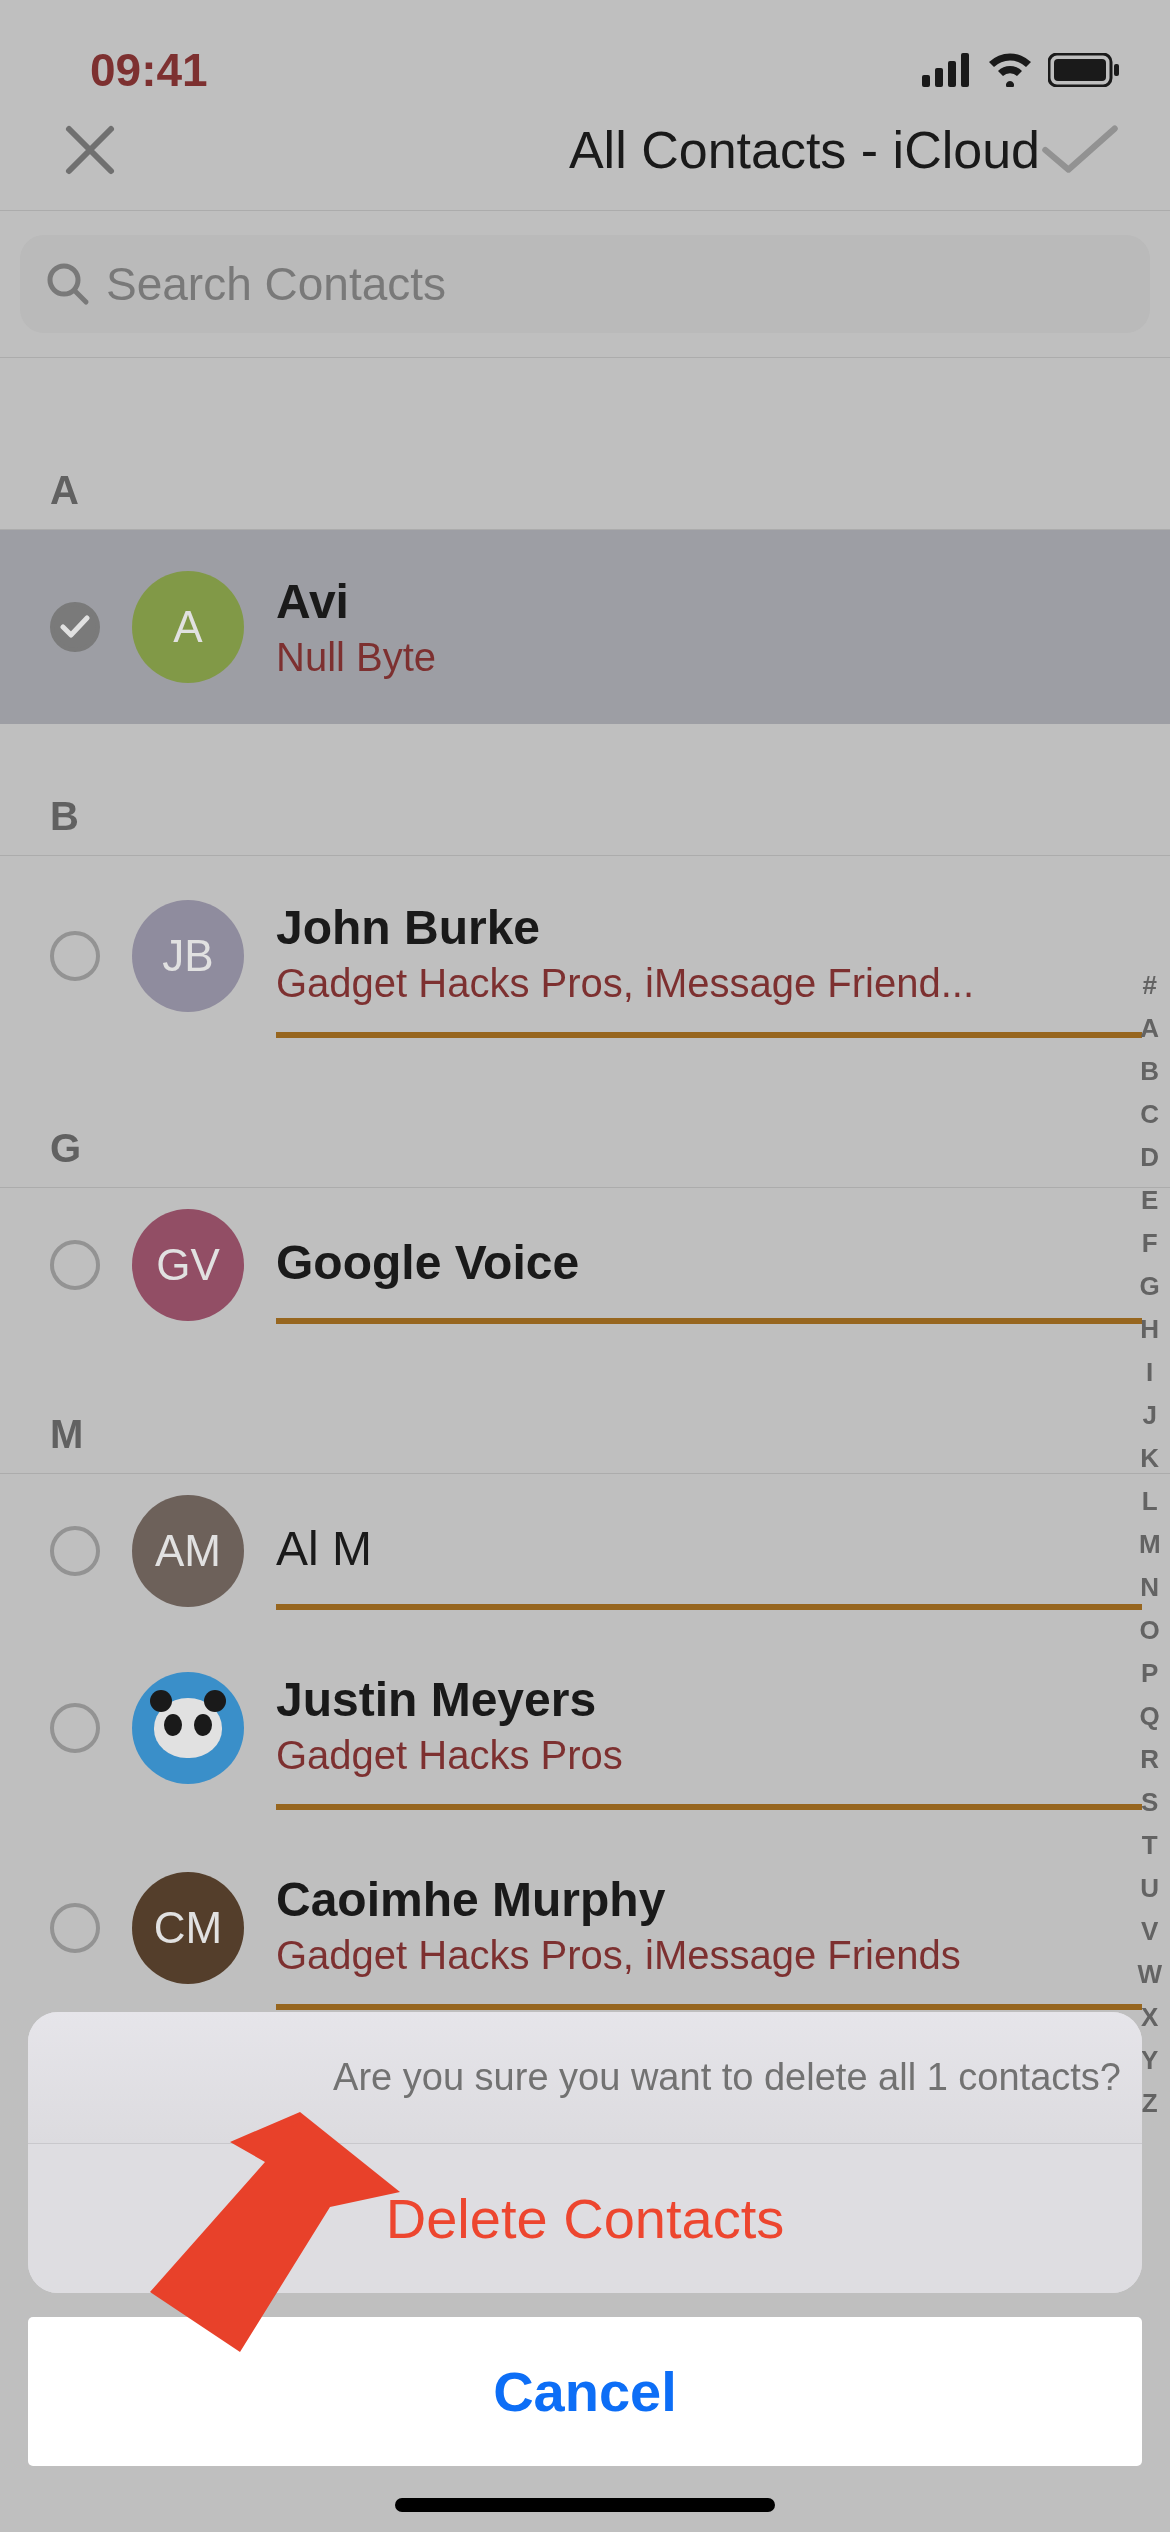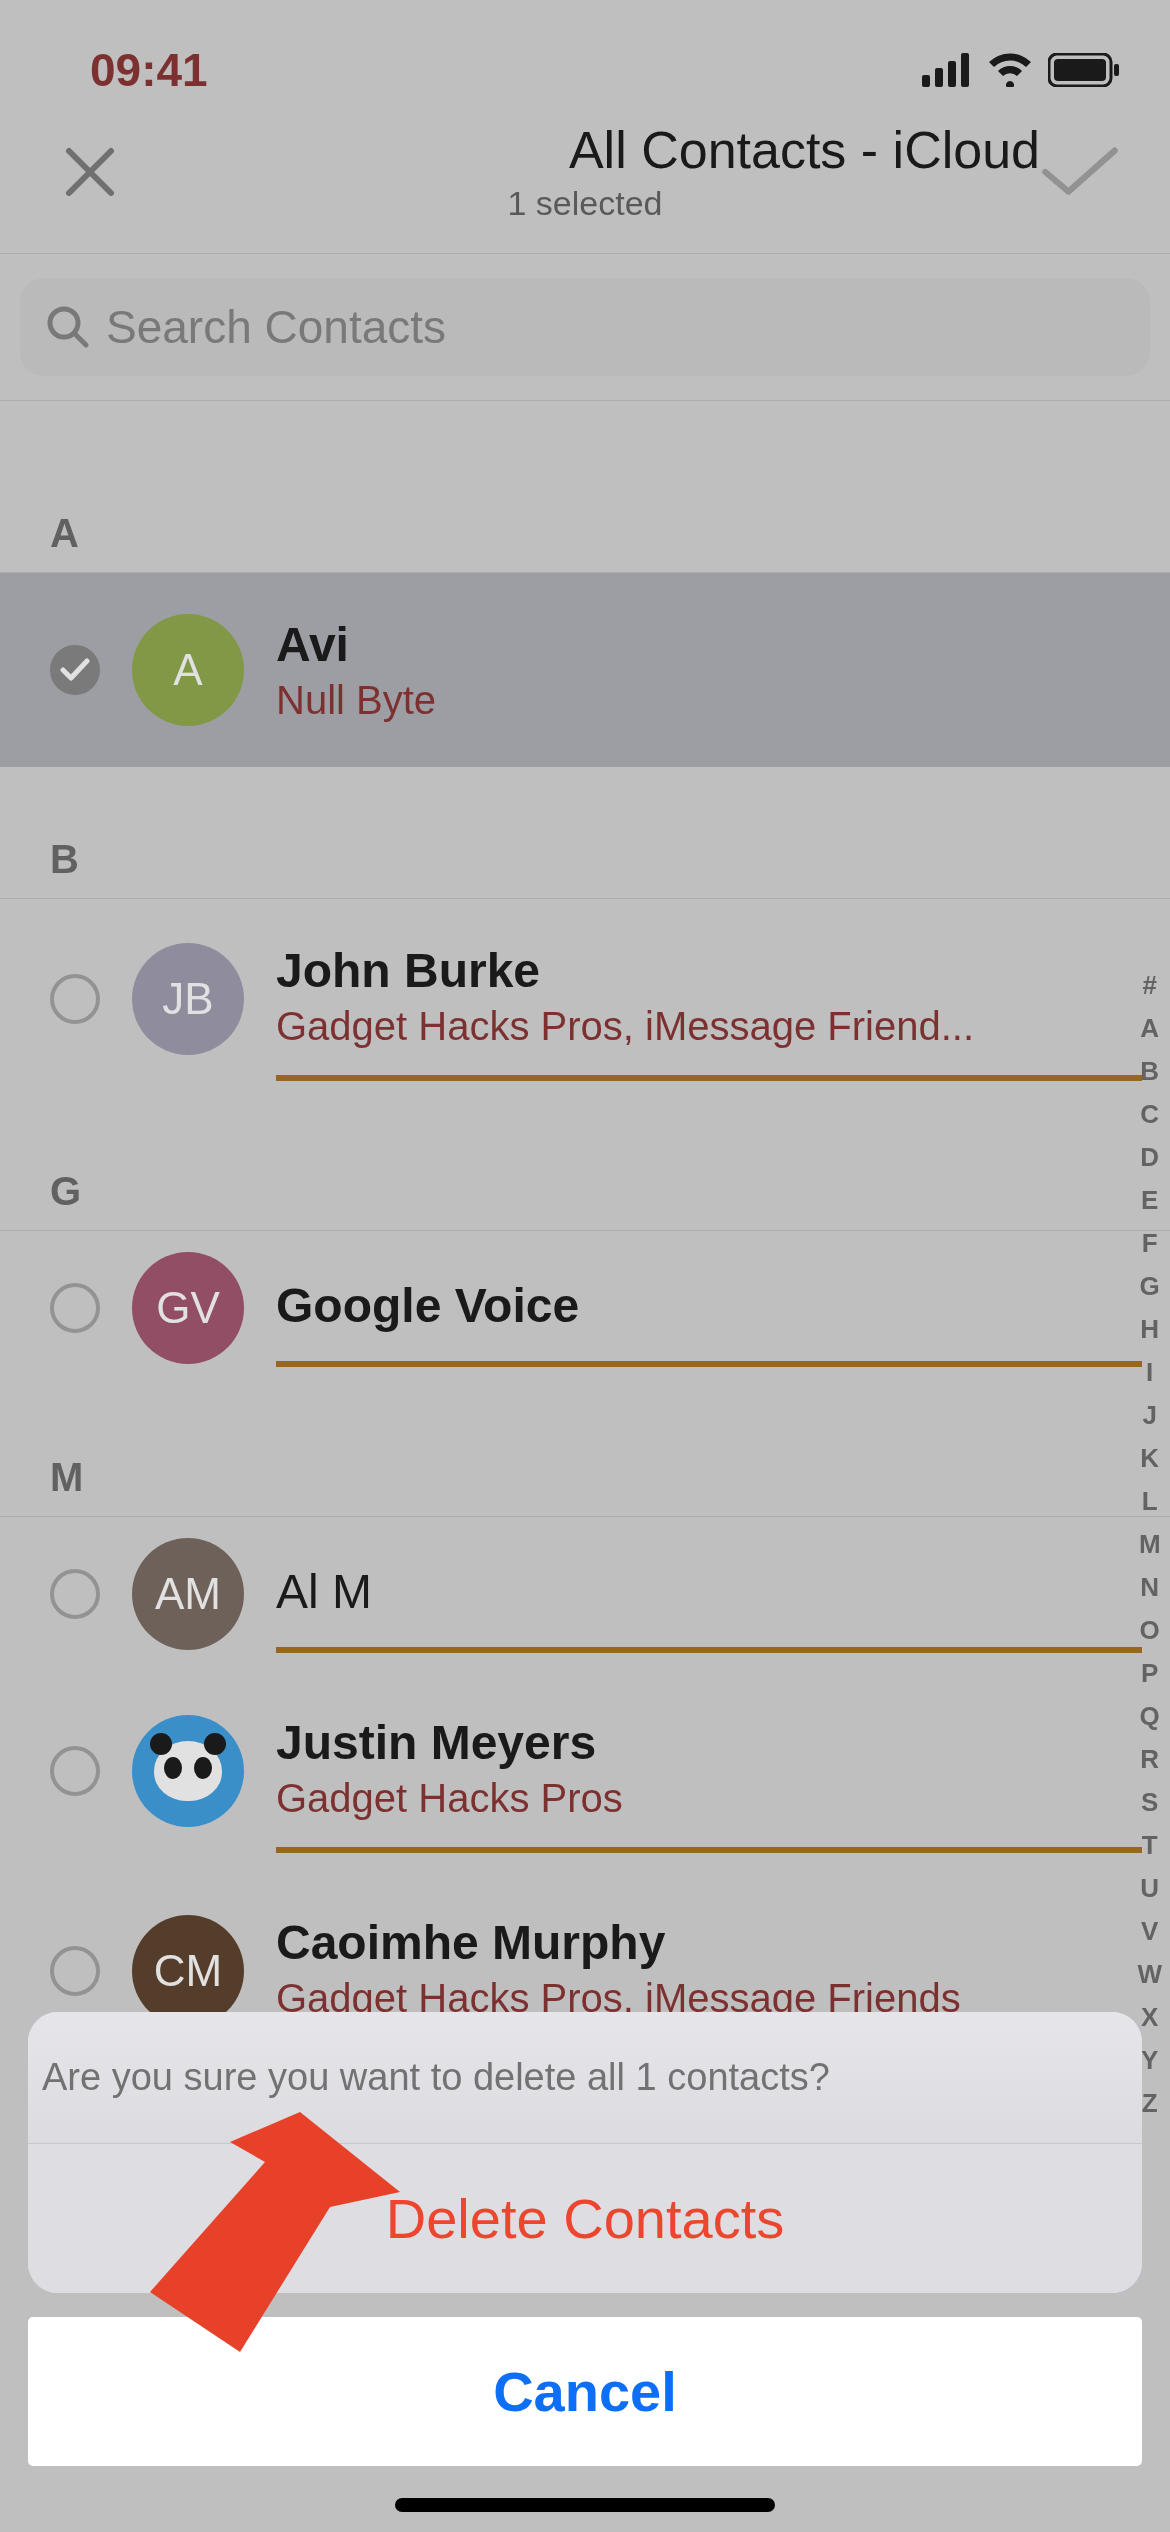--- a/index.html
+++ b/index.html
@@ -41,21 +41,21 @@
 .contact-name.regular { font-weight:400; }
 .contact-detail { font-size: 40px; color:#7f1d1d; margin-top:6px; white-space:nowrap; overflow:hidden; text-overflow:ellipsis;}
 
 
 .index-bar { position:absolute; right: 8px; top: 970px; display:flex; flex-direction:column; color:#5e5e5e; font-size: 26px; font-weight:600; z-index:2;}
 .index-bar span { height: 43px; text-align:center; }
 
 
 .action-sheet { position:absolute; bottom: 0; left:0; right:0; padding: 0 28px 66px 28px; z-index:10; }
 .sheet-group { background:#e0dfe3; border-radius: 30px; overflow:hidden; }
-.sheet-msg { text-align:left; font-size: 38px; color:#727272; padding: 44px 14px; border-bottom: 1px solid #c9c8cc; background: linear-gradient(#e6e5ea,#dcdbdf); }
+.sheet-msg { text-align:right; font-size: 38px; color:#727272; padding: 44px 21px; border-bottom: 1px solid #c9c8cc; background: linear-gradient(#e6e5ea,#dcdbdf); }
 .sheet-btn { text-align:center; font-size: 56px; padding: 42px 0; }
 .sheet-delete { color:#ed462f; background:#dedde1;}
 .sheet-cancel { background:#fff; color:#0d6ef6; font-weight:600; border-radius:5px; margin-top: 24px; text-align:center; font-size:56px; padding: 42px 0;}
 
 
 .arrow-pointer { position:absolute; left: 60px; bottom: 160px; z-index: 20; }
 
 
 .home-indicator { position:absolute; bottom: 20px; left:50%; transform:translateX(-50%); width: 380px; height: 14px; background:#000; border-radius: 10px; z-index:30;}
 
@@ -93,21 +93,20 @@
 </div>
 
 <div class="nav-header">
   <div class="nav-btn">
     <svg width="54" height="54" viewBox="0 0 54 54">
         <path d="M6 6 L48 48 M48 6 L6 48" stroke="#6f6f6f" stroke-width="6" stroke-linecap="round"></path>
       </svg>
   </div>
   <div class="nav-title-block">
     <div class="nav-title">All Contacts - iCloud</div>
-    <div class="nav-subtitle">1 selected</div>
   </div>
   <div class="nav-btn">
     <svg width="90" height="60" viewBox="0 0 90 60">
         <path d="M6 30 L32 52 L84 6" stroke="#9a9a9a" stroke-width="7" fill="none" stroke-linecap="round" stroke-linejoin="round"></path>
       </svg>
   </div>
 </div>
 
 <div class="search-wrap">
   <div class="search-field">

